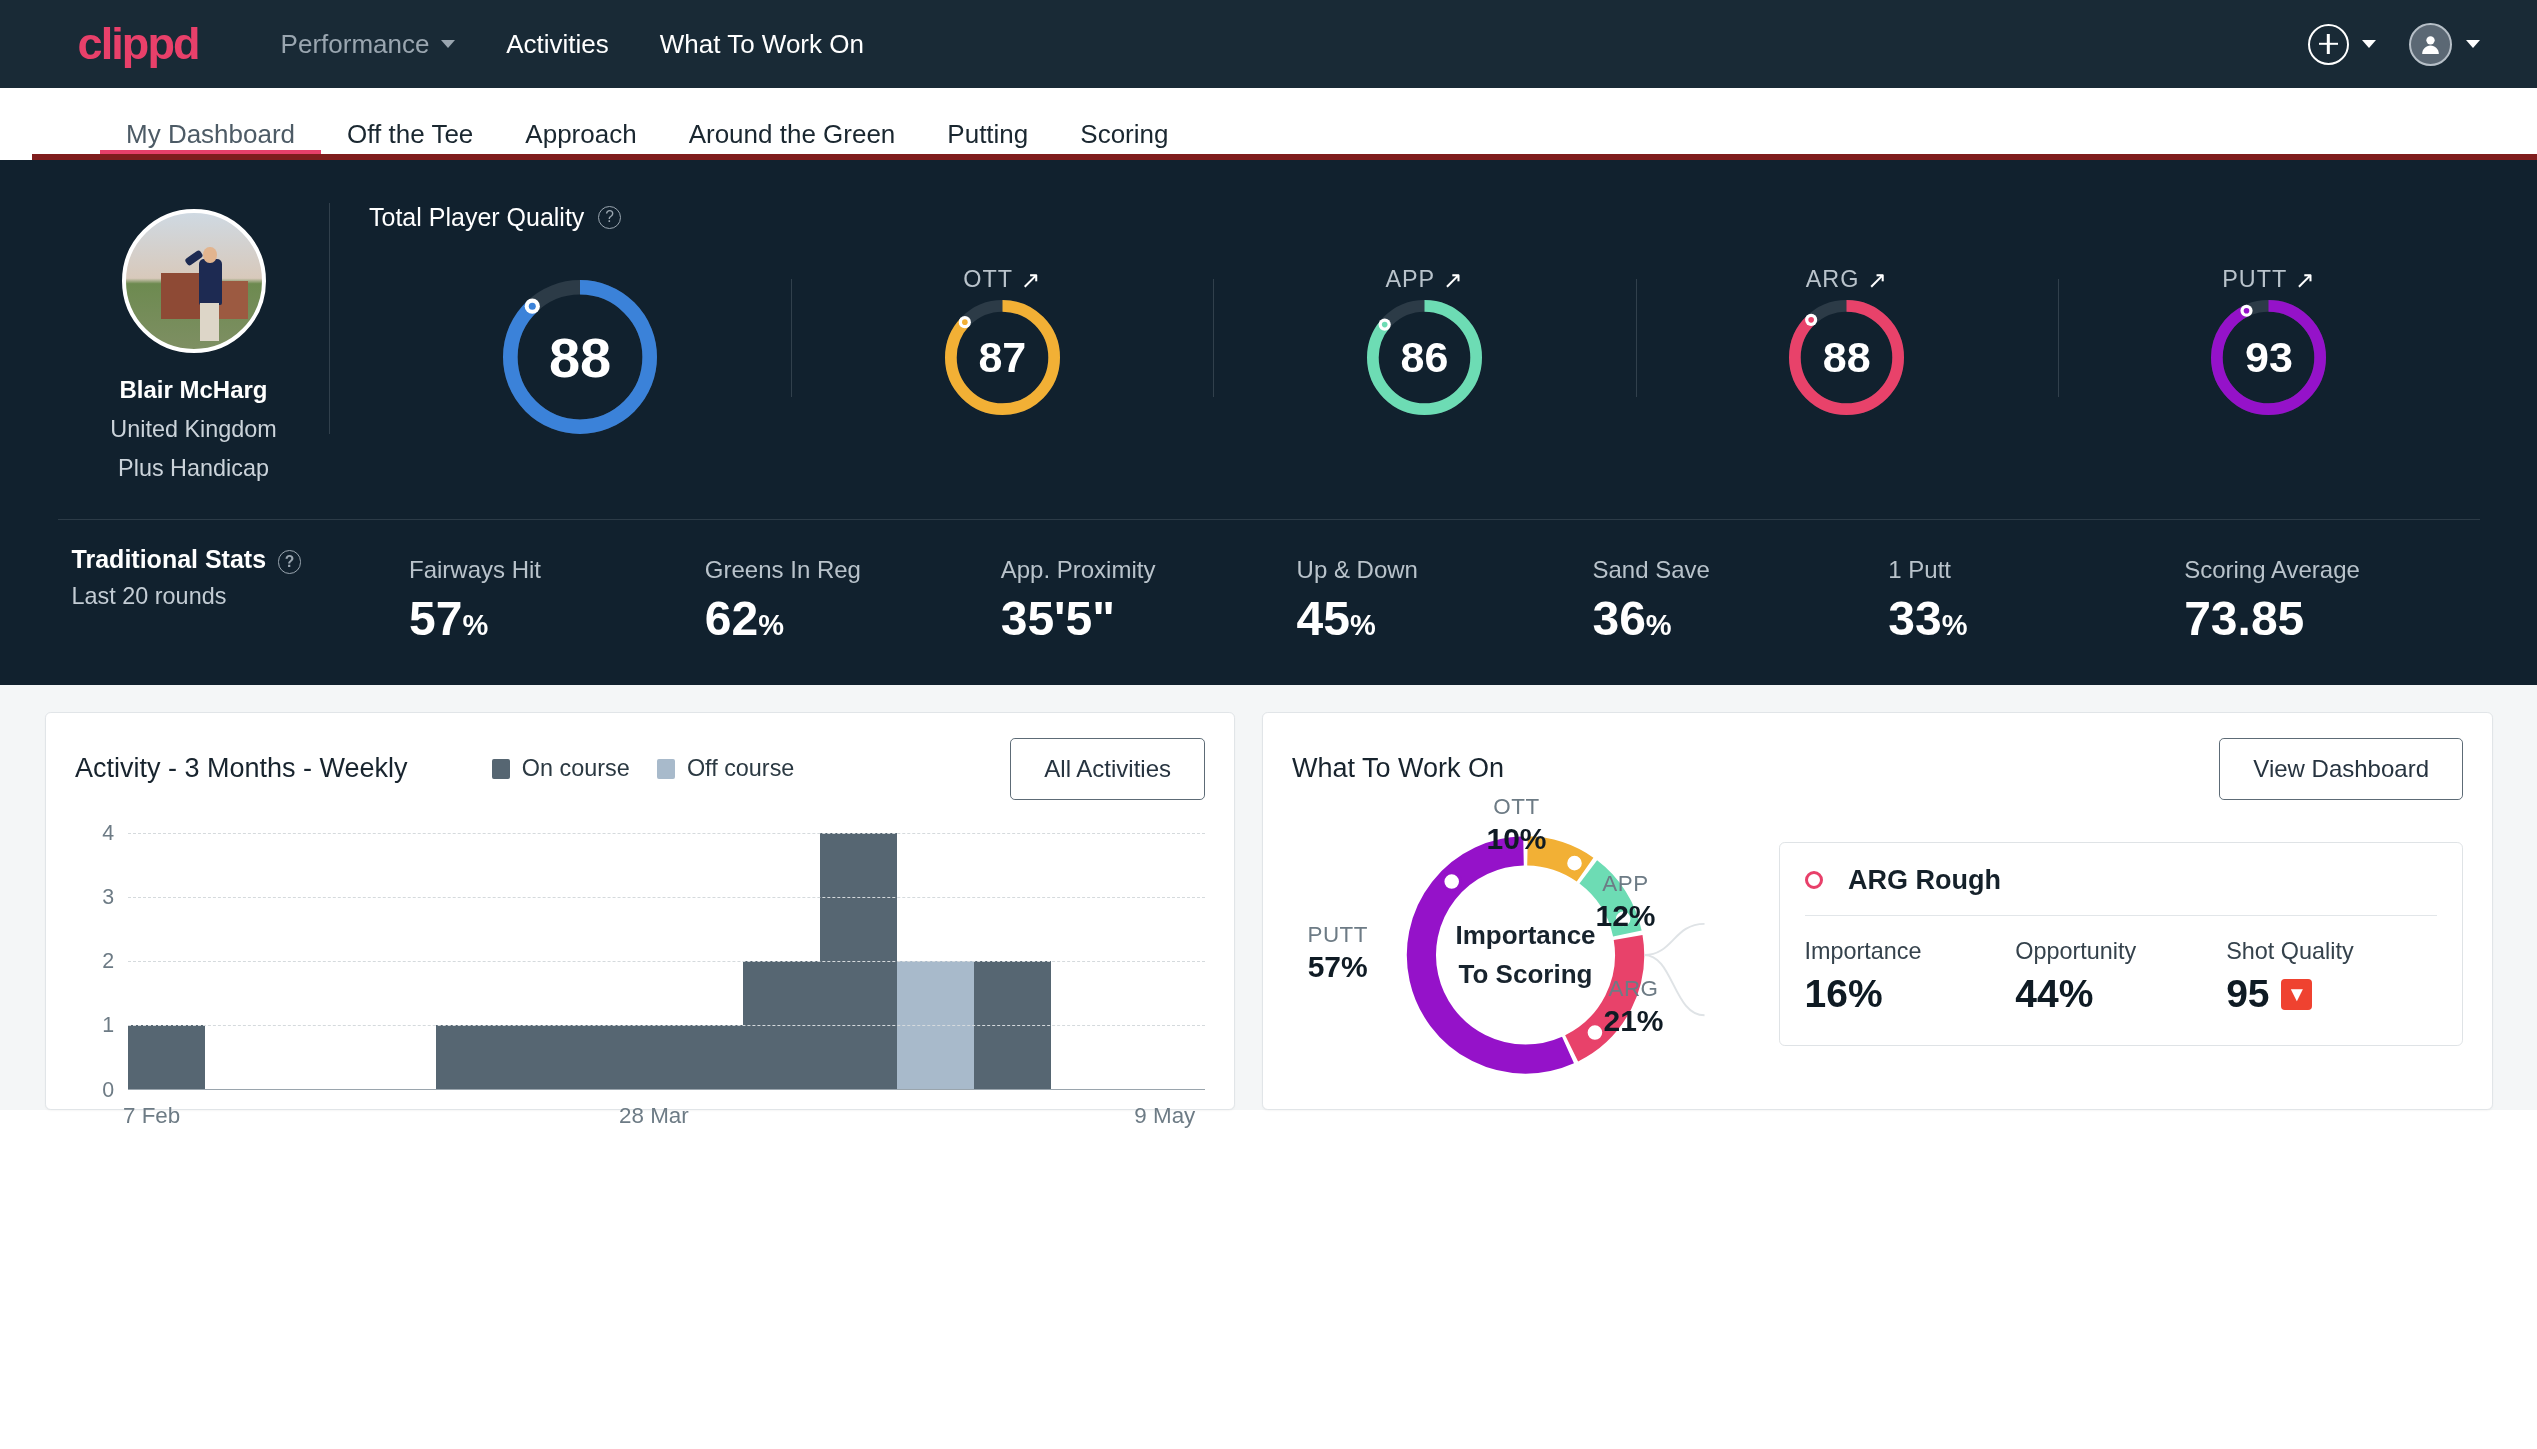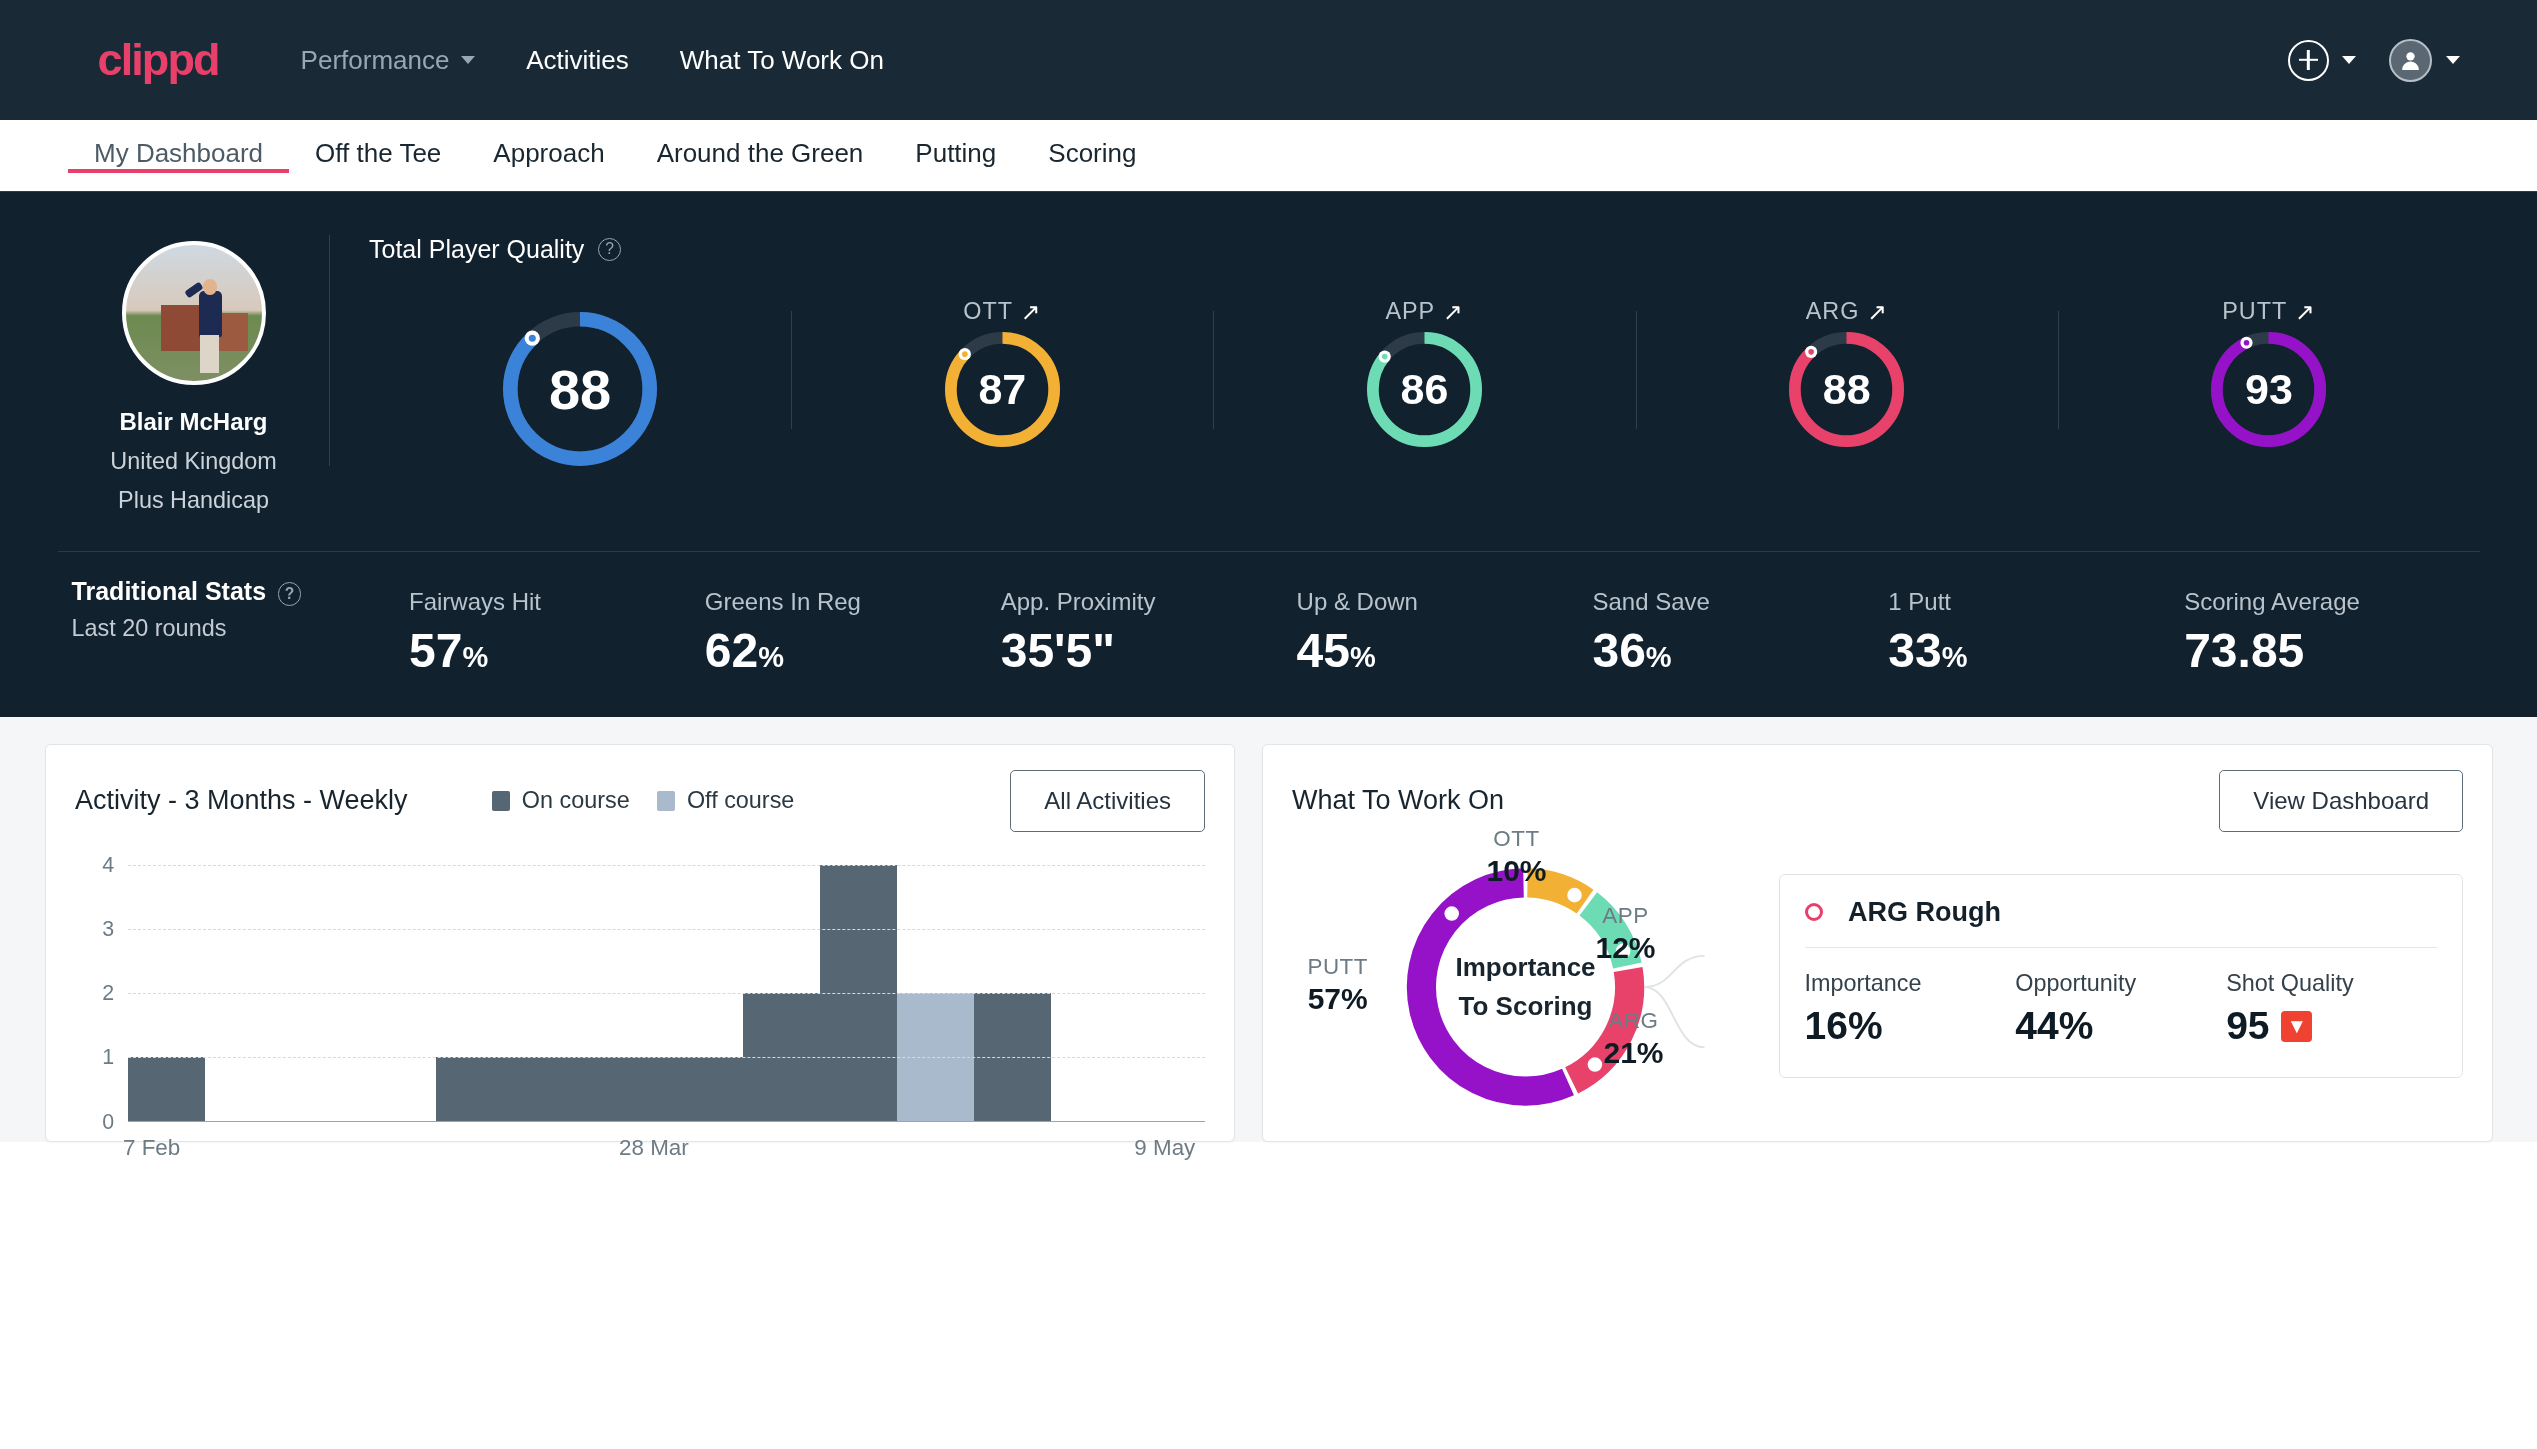--- a/index.html
+++ b/index.html
@@ -5,22 +5,22 @@
   * { box-sizing: border-box; margin: 0; padding: 0; }
   html, body {
     width: 2538px; height: 1450px;
     background: #ffffff;
     font-family: "Liberation Sans", sans-serif;
     overflow: hidden;
   }
 
   
   .topnav {
-    height: 120px; background: #192a36;
-    display: flex; align-items: center; padding: 0 78px;
+    height: 88px; background: #192a36;
+    display: flex; align-items: center; padding: 0 58px;
   }
   .logo {
     color: #e8406a; font-size: 45px; font-weight: 700;
     letter-spacing: -1.9px; margin-right: 82px; margin-left: 19.5px;
   }
   .nav-links { display: flex; align-items: center; gap: 51px; }
   .nav-link {
     color: #ffffff; font-size: 26px; font-weight: 400;
     display: flex; align-items: center; gap: 11.7px; cursor: pointer;
   }
@@ -40,21 +40,21 @@
   .circ-plus::after { top: 50%; left: 8.8px; right: 8.8px; height: 2.4px; transform: translateY(-50%); }
   .avatar-circ {
     width: 43px; height: 43px; border-radius: 50%;
     border: 2.4px solid #b6bfc7; background: #5b6874;
     display: flex; align-items: center; justify-content: center;
   }
 
   
   .tabbar {
     height: 72px; background: #ffffff; display: flex;
-    align-items: center; padding: 0 68px; border-bottom: 1px solid #7f1d1d;
+    align-items: flex-end; padding: 0 68px; border-bottom: 6px solid #7f1d1d; margin-left: 32px;
   }
   .tab {
     display: flex; align-items: center; padding: 0 26px;
     font-size: 26px; color: #1a2730; cursor: pointer;
     border-bottom: 4.9px solid transparent; position: relative;
   }
   .tab.active { color: #4d5b66; border-bottom-color: #e8406a; }
 
   
   .hero { background: #11212e; padding: 43px 0 39px; }

